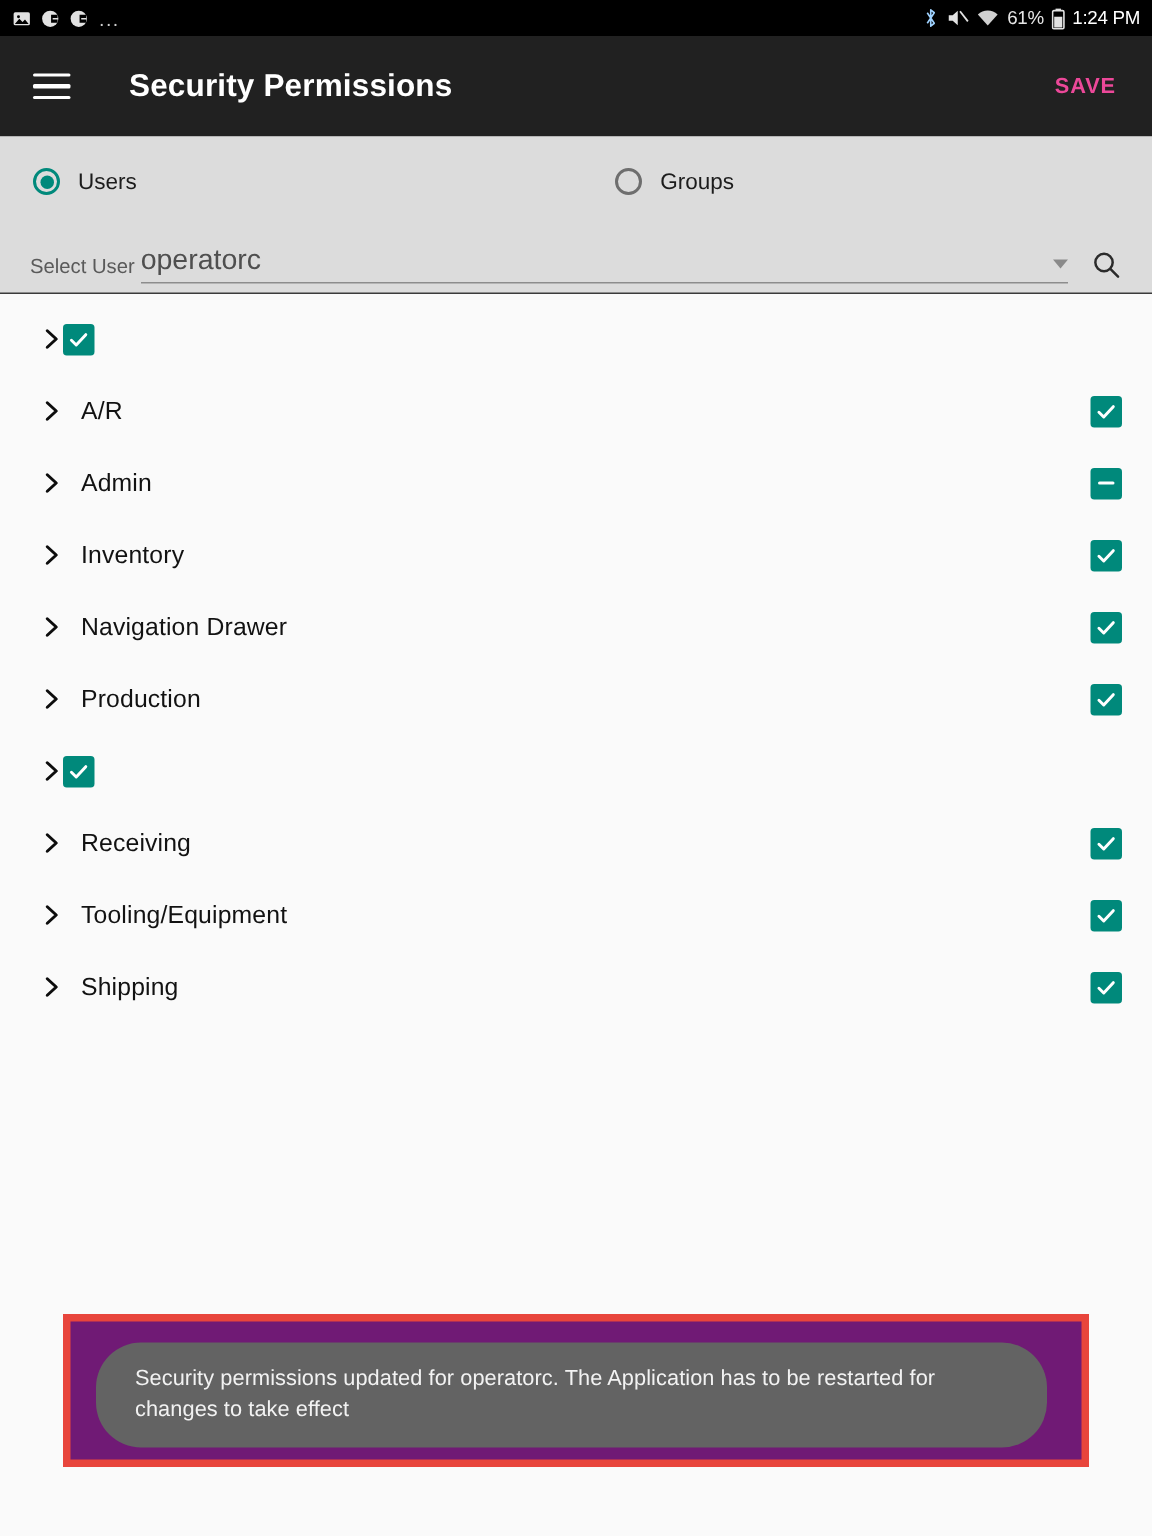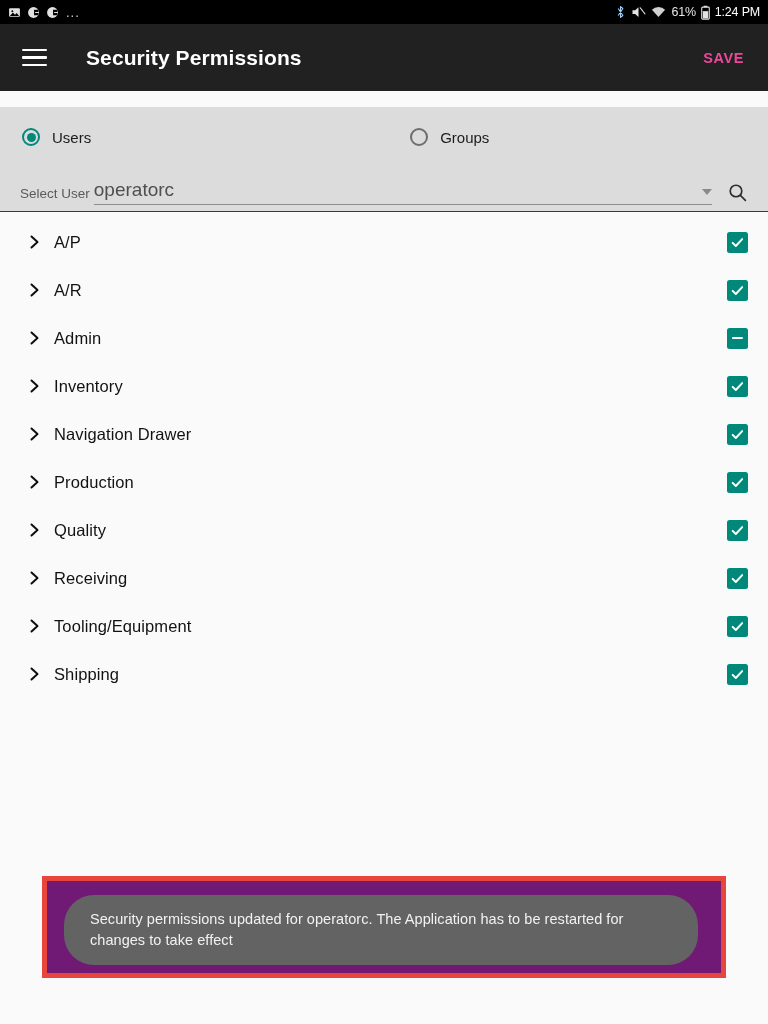--- a/index.html
+++ b/index.html
@@ -105,21 +105,20 @@
     padding: 6px 4px;
   }
 
   
   #selector-panel {
     background: #dcdcdc;
     height: 105px;
     box-sizing: border-box;
     position: relative;
     border-bottom: 1.5px solid #3a3a3a;
-    margin-top: 16px;
   }
   #radio-row {
     display: flex;
     align-items: center;
     padding-top: 14px;
     padding-left: 22px;
     height: 32px;
     box-sizing: content-box;
   }
   .radio-option {
@@ -377,21 +376,20 @@
   </div>
 </div>
 
 <div id="permission-list">
     <div class="perm-row">
       <span class="expand-chevron">
         <svg width="12" height="14" viewBox="0 0 12 14">
           <path d="M2.5 1.5 L8.5 7 L2.5 12.5" fill="none" stroke="#0d0d0d" stroke-width="2" stroke-linecap="round" stroke-linejoin="round"></path>
         </svg>
       </span>
-      <span class="perm-label">A/P</span>
       <span class="perm-checkbox">
         <svg width="15" height="15" viewBox="0 0 16 16">
           <path d="M2.8 8.4 L6.2 11.7 L13 4.4" fill="none" stroke="#ffffff" stroke-width="2.1" stroke-linecap="round" stroke-linejoin="round"></path>
         </svg>
       </span>
     </div>
     <div class="perm-row">
       <span class="expand-chevron">
         <svg width="12" height="14" viewBox="0 0 12 14">
           <path d="M2.5 1.5 L8.5 7 L2.5 12.5" fill="none" stroke="#0d0d0d" stroke-width="2" stroke-linecap="round" stroke-linejoin="round"></path>
@@ -453,21 +451,20 @@
           <path d="M2.8 8.4 L6.2 11.7 L13 4.4" fill="none" stroke="#ffffff" stroke-width="2.1" stroke-linecap="round" stroke-linejoin="round"></path>
         </svg>
       </span>
     </div>
     <div class="perm-row">
       <span class="expand-chevron">
         <svg width="12" height="14" viewBox="0 0 12 14">
           <path d="M2.5 1.5 L8.5 7 L2.5 12.5" fill="none" stroke="#0d0d0d" stroke-width="2" stroke-linecap="round" stroke-linejoin="round"></path>
         </svg>
       </span>
-      <span class="perm-label">Quality</span>
       <span class="perm-checkbox">
         <svg width="15" height="15" viewBox="0 0 16 16">
           <path d="M2.8 8.4 L6.2 11.7 L13 4.4" fill="none" stroke="#ffffff" stroke-width="2.1" stroke-linecap="round" stroke-linejoin="round"></path>
         </svg>
       </span>
     </div>
     <div class="perm-row">
       <span class="expand-chevron">
         <svg width="12" height="14" viewBox="0 0 12 14">
           <path d="M2.5 1.5 L8.5 7 L2.5 12.5" fill="none" stroke="#0d0d0d" stroke-width="2" stroke-linecap="round" stroke-linejoin="round"></path>

